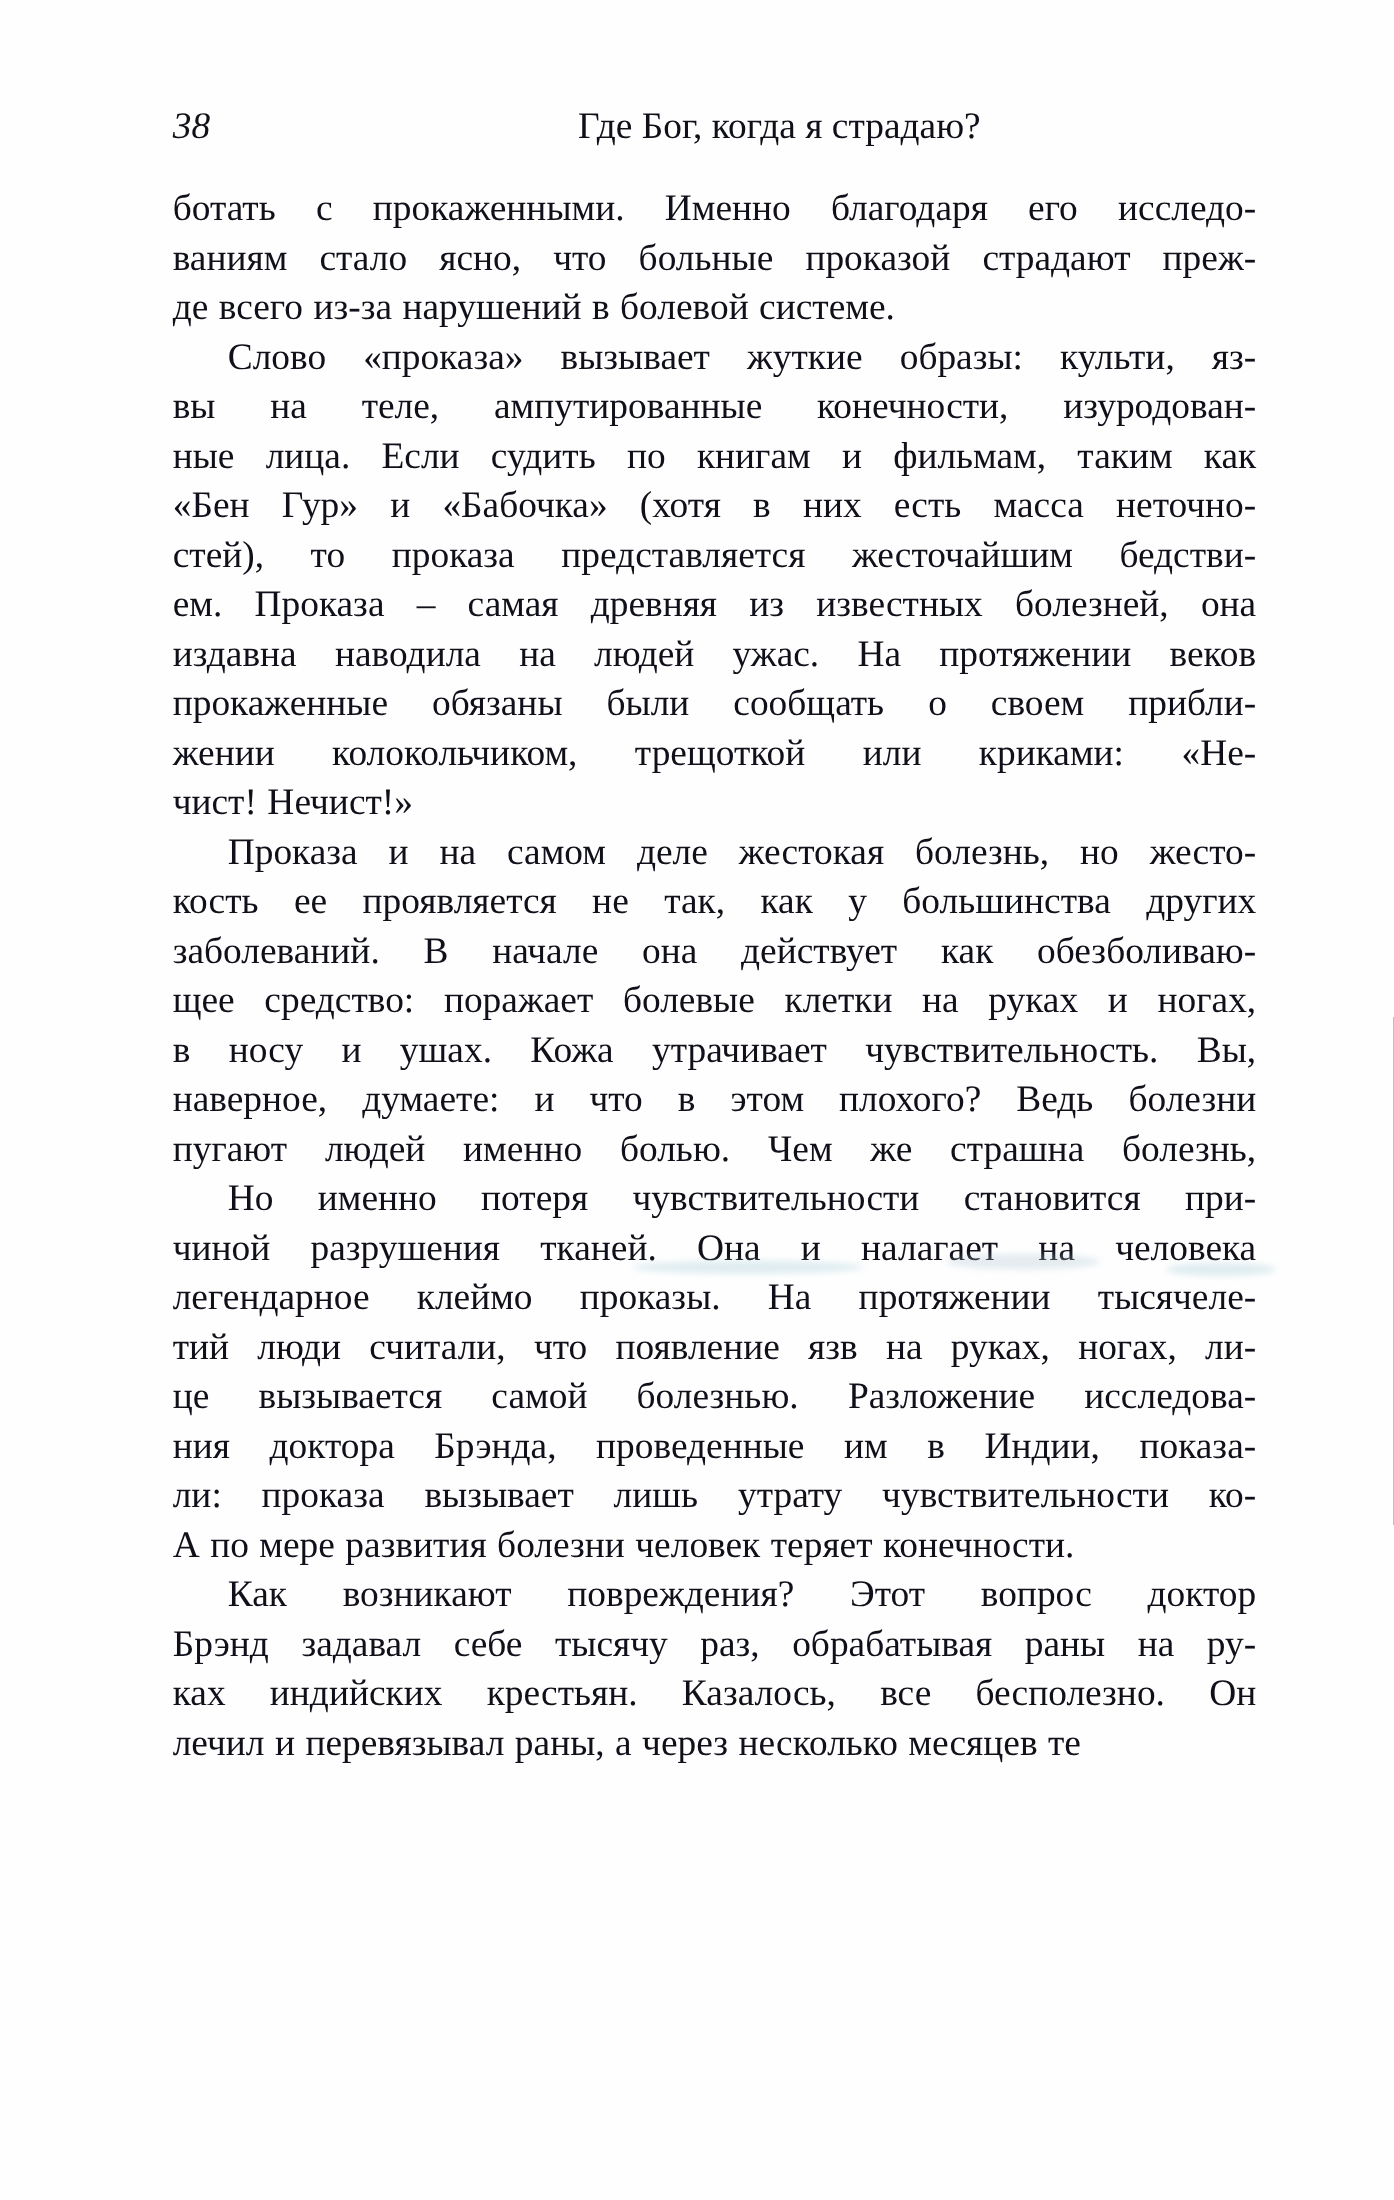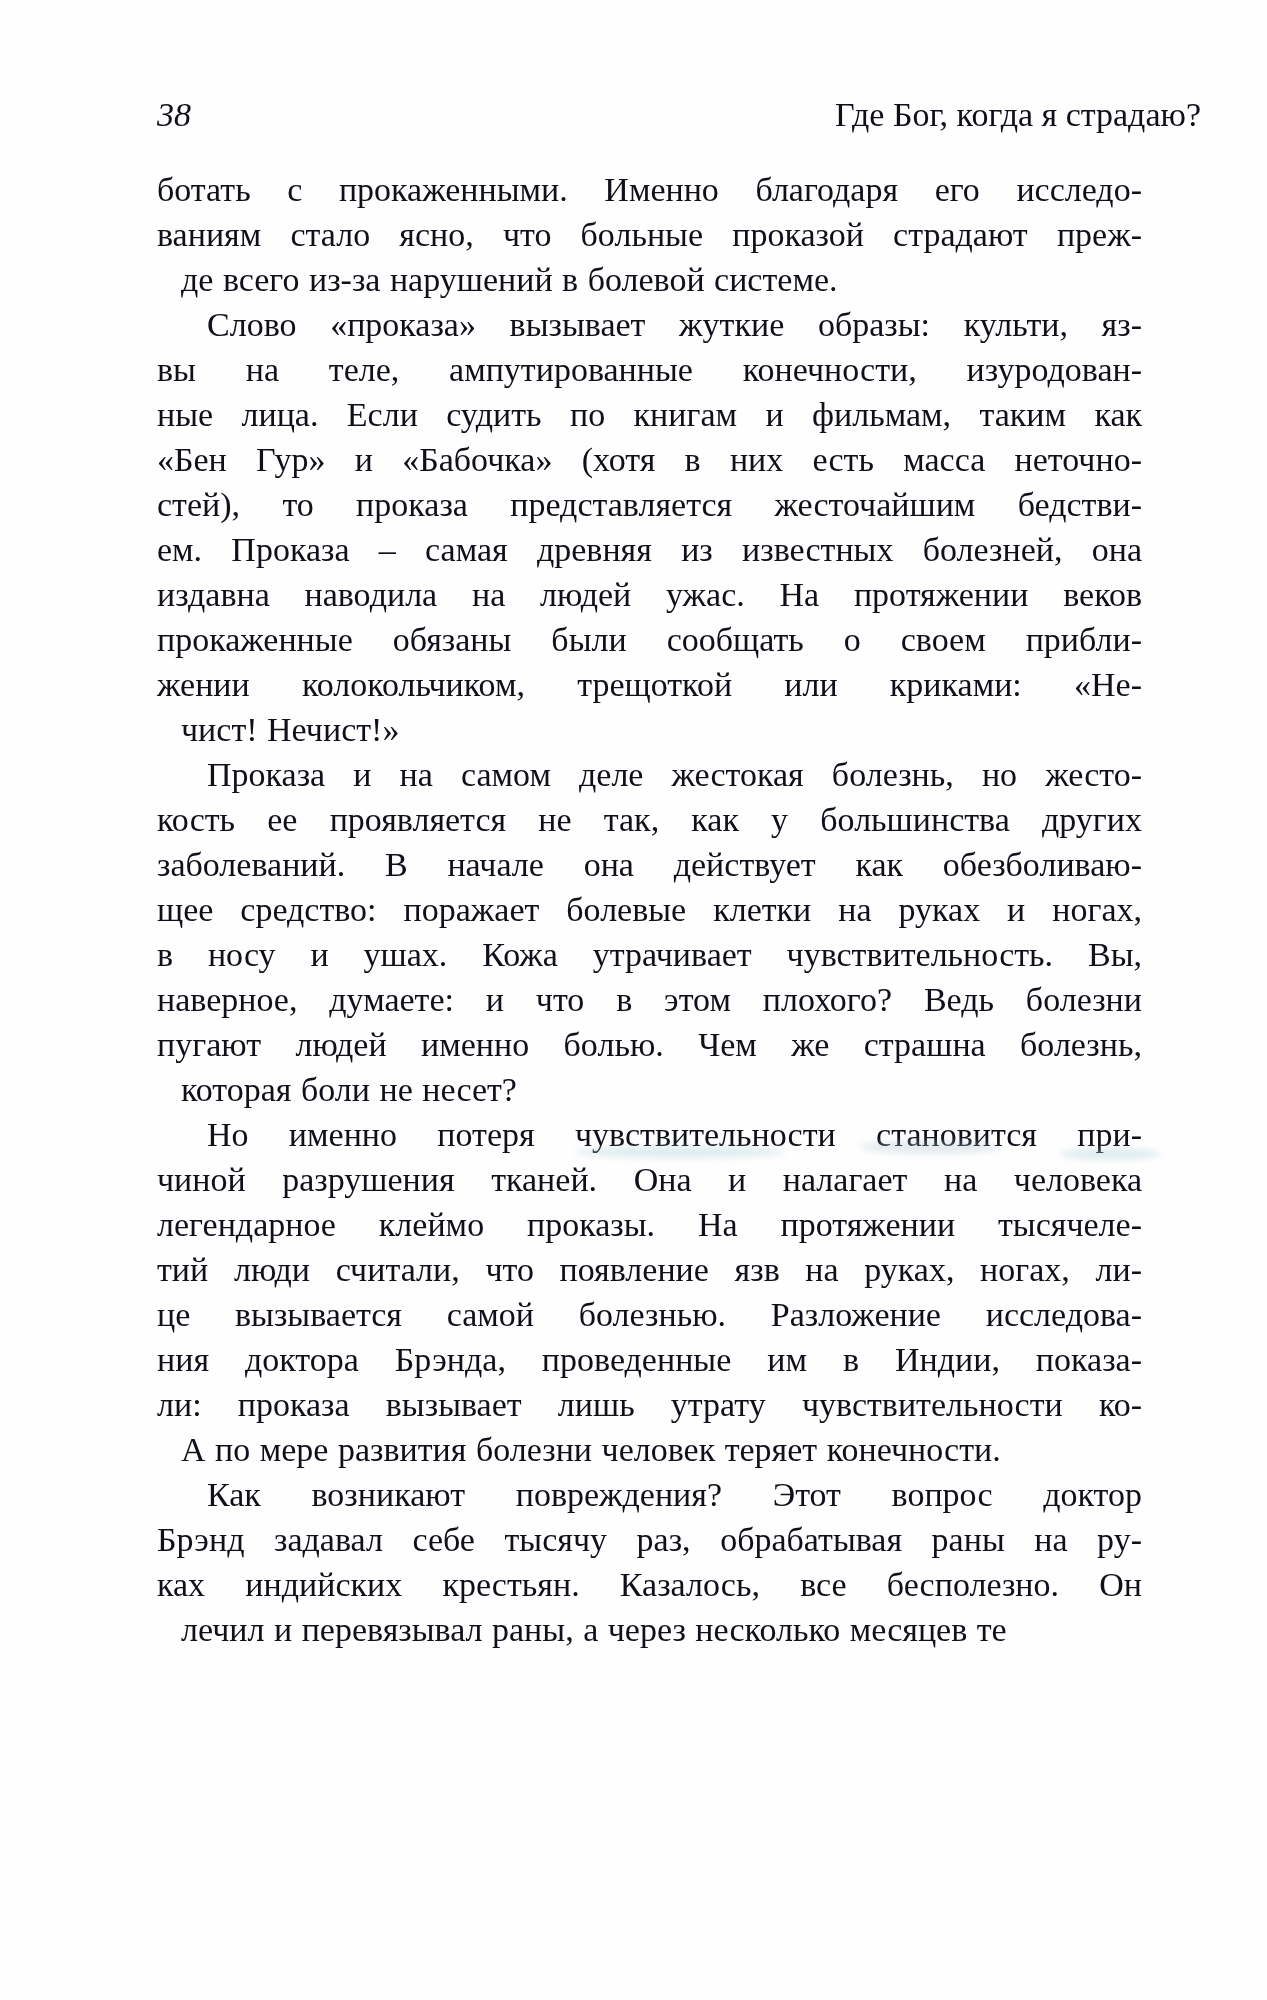--- a/index.html
+++ b/index.html
@@ -32,21 +32,21 @@
     position: absolute;
     left: 0;
     top: 0;
     font-style: italic;
   }
   .running-title {
     position: absolute;
     left: 0;
     right: 0;
     top: 0;
-    text-align: right;
+    text-align: center;
     transform: translateX(59px);
     white-space: nowrap;
   }
   
   .text-body {
     position: absolute;
     top: 167px;
     left: 157px;
     width: 985px;
     font-size: 34px;
@@ -55,21 +55,20 @@
   .text-line {
     text-align: justify;
     text-align-last: justify;
     word-spacing: 1px;
   }
   .text-line.first {
     text-indent: 50px;
   }
   .text-line.last {
     text-align-last: left;
-    margin-left: 24px;
   }
   
   .scan-artifact {
     position: absolute;
     border-radius: 50%;
     filter: blur(3px);
     pointer-events: none;
   }
   .smudge-1 { left: 575px;  top: 1146px; width: 210px; height: 12px; background: rgba(165,205,215,0.35); }
   .smudge-2 { left: 860px;  top: 1140px; width: 140px; height: 14px; background: rgba(170,195,210,0.30); }
@@ -99,21 +98,20 @@
       <div class="text-line">прокаженные обязаны были сообщать о своем прибли-</div>
       <div class="text-line">жении колокольчиком, трещоткой или криками: «Не-</div>
       <div class="text-line last">чист! Нечист!»</div>
       <div class="text-line first">Проказа и на самом деле жестокая болезнь, но жесто-</div>
       <div class="text-line">кость ее проявляется не так, как у большинства других</div>
       <div class="text-line">заболеваний. В начале она действует как обезболиваю-</div>
       <div class="text-line">щее средство: поражает болевые клетки на руках и ногах,</div>
       <div class="text-line">в носу и ушах. Кожа утрачивает чувствительность. Вы,</div>
       <div class="text-line">наверное, думаете: и что в этом плохого? Ведь болезни</div>
       <div class="text-line">пугают людей именно болью. Чем же страшна болезнь,</div>
-      <div class="text-line last">которая боли не несет?</div>
       <div class="text-line first">Но именно потеря чувствительности становится при-</div>
       <div class="text-line">чиной разрушения тканей. Она и налагает на человека</div>
       <div class="text-line">легендарное клеймо проказы. На протяжении тысячеле-</div>
       <div class="text-line">тий люди считали, что появление язв на руках, ногах, ли-</div>
       <div class="text-line">це вызывается самой болезнью. Разложение исследова-</div>
       <div class="text-line">ния доктора Брэнда, проведенные им в Индии, показа-</div>
       <div class="text-line">ли: проказа вызывает лишь утрату чувствительности ко-</div>
       <div class="text-line last">А по мере развития болезни человек теряет конечности.</div>
       <div class="text-line first">Как возникают повреждения? Этот вопрос доктор</div>
       <div class="text-line">Брэнд задавал себе тысячу раз, обрабатывая раны на ру-</div>

